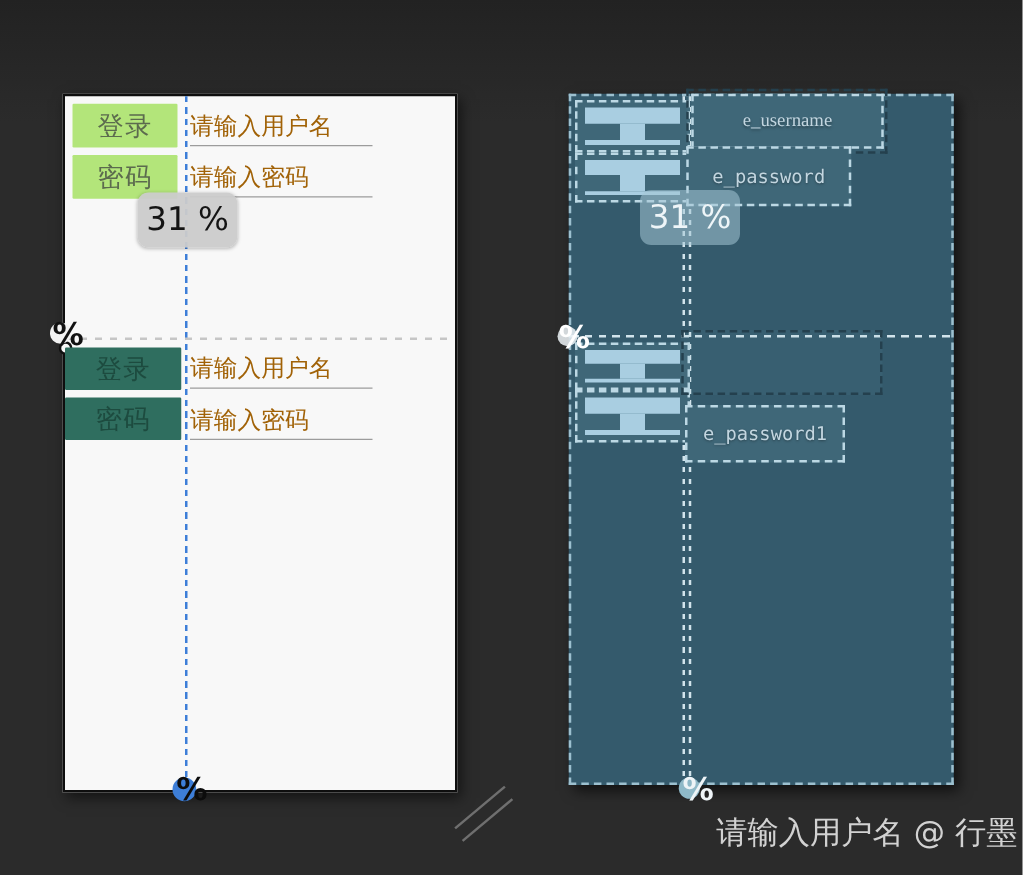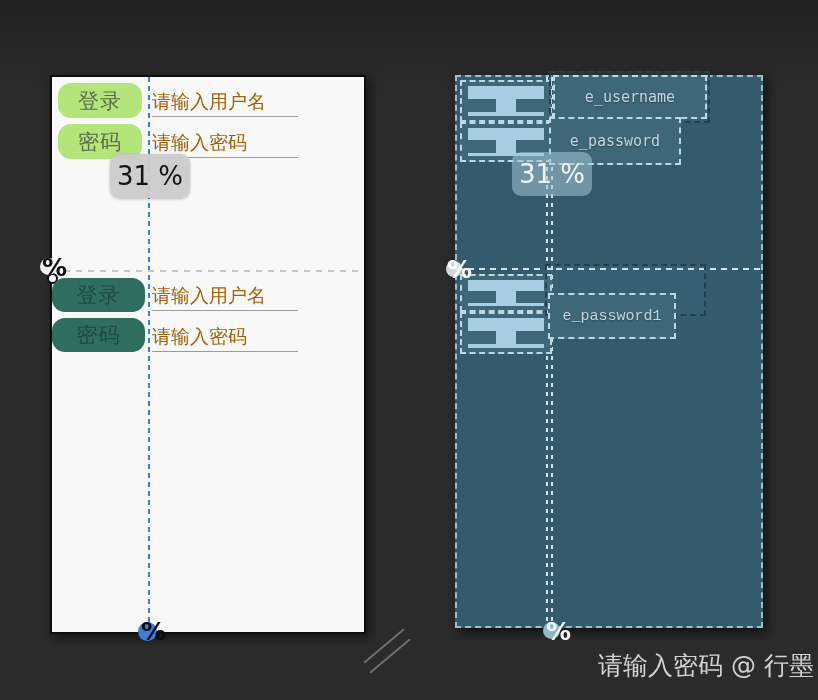--- a/index.html
+++ b/index.html
@@ -20,21 +20,21 @@
   .vline-blue{
     left:96px;top:0;width:2px;height:555px;
     background:repeating-linear-gradient(to bottom,#3d7ed8 0 5px,rgba(0,0,0,0) 5px 9px);
   }
   .hline-gray{
     left:0;top:193px;width:100%;height:2px;
     background:repeating-linear-gradient(to right,#c6c6c6 0 6px,rgba(0,0,0,0) 6px 12px);
   }
   .btn{
     display:flex;align-items:center;justify-content:center;
-    font-size:21px;border-radius:13px;letter-spacing:1px;
+    font-size:21px;border-radius:1px;letter-spacing:1px;
   }
   .btn-light{background:#b3e57a;color:#5c6b4e;}
   .btn-dark{background:#2f6e5f;color:#1d4b3f;}
   .btn1{left:6px;top:6px;width:84px;height:35px;}
   .btn2{left:6px;top:47px;width:84px;height:35px;}
   .btn3{left:0px;top:201px;width:93px;height:34px;}
   .btn4{left:0px;top:241px;width:93px;height:34px;}
   .hint{
     left:100px;width:146px;height:30px;
     color:#a16207;font-size:19px;line-height:30px;white-space:nowrap;
@@ -97,24 +97,24 @@
   .g-stem{left:37%;right:37%;top:44%;bottom:12%;}
   .g-bot{left:0;right:0;bottom:0;height:12%;}
   .bp-id{
     color:#c3d6e0;font-family:"DejaVu Sans Mono",monospace;font-size:15px;
     display:flex;align-items:center;justify-content:center;
     text-shadow:0 1px 2px rgba(0,0,0,.35);
   }
   .outer-sel{border:2px dashed #24404e;background:rgba(120,160,180,.08);}
   .osel1{left:92px;top:-6px;width:157px;height:48px;}
   .osel2{left:88px;top:187px;width:157px;height:48px;}
-  .e-user{left:96px;top:-2px;width:150px;height:40px;}
+  .e-user{left:96px;top:-2px;width:150px;height:40px;font-family:Liberation Serif, serif;}
   .e-pass{left:92px;top:40px;width:128px;height:44px;text-align:right;}
   .e-user1{left:94px;top:191px;width:147px;height:41px;}
-  .e-pass1{left:91px;top:216px;width:124px;height:42px;font-family:Liberation Mono, monospace;}
+  .e-pass1{left:91px;top:247px;width:124px;height:42px;}
   .tooltip-blue{
     left:55px;top:75px;width:80px;height:44px;
     background:rgba(164,199,214,.55);border-radius:9px;
     color:#eef5f8;font-size:26px;display:flex;align-items:center;justify-content:center;
   }
 
   
   .watermark{
     left:552px;top:649px;width:262px;height:34px;
     color:#d2d2d2;font-size:25px;text-align:right;white-space:nowrap;
@@ -214,13 +214,13 @@
     <div class="circ"></div>
     <div class="glyph">%</div>
   </div>
 </div>
 
 <div class="abs resize-handle">
   <div class="l l1"></div>
   <div class="l l2"></div>
 </div>
 
-<div class="abs watermark">请输入密码 @ 行墨</div>
+<div class="abs watermark">请输入用户名 @ 行墨</div>
 
 </body></html>

